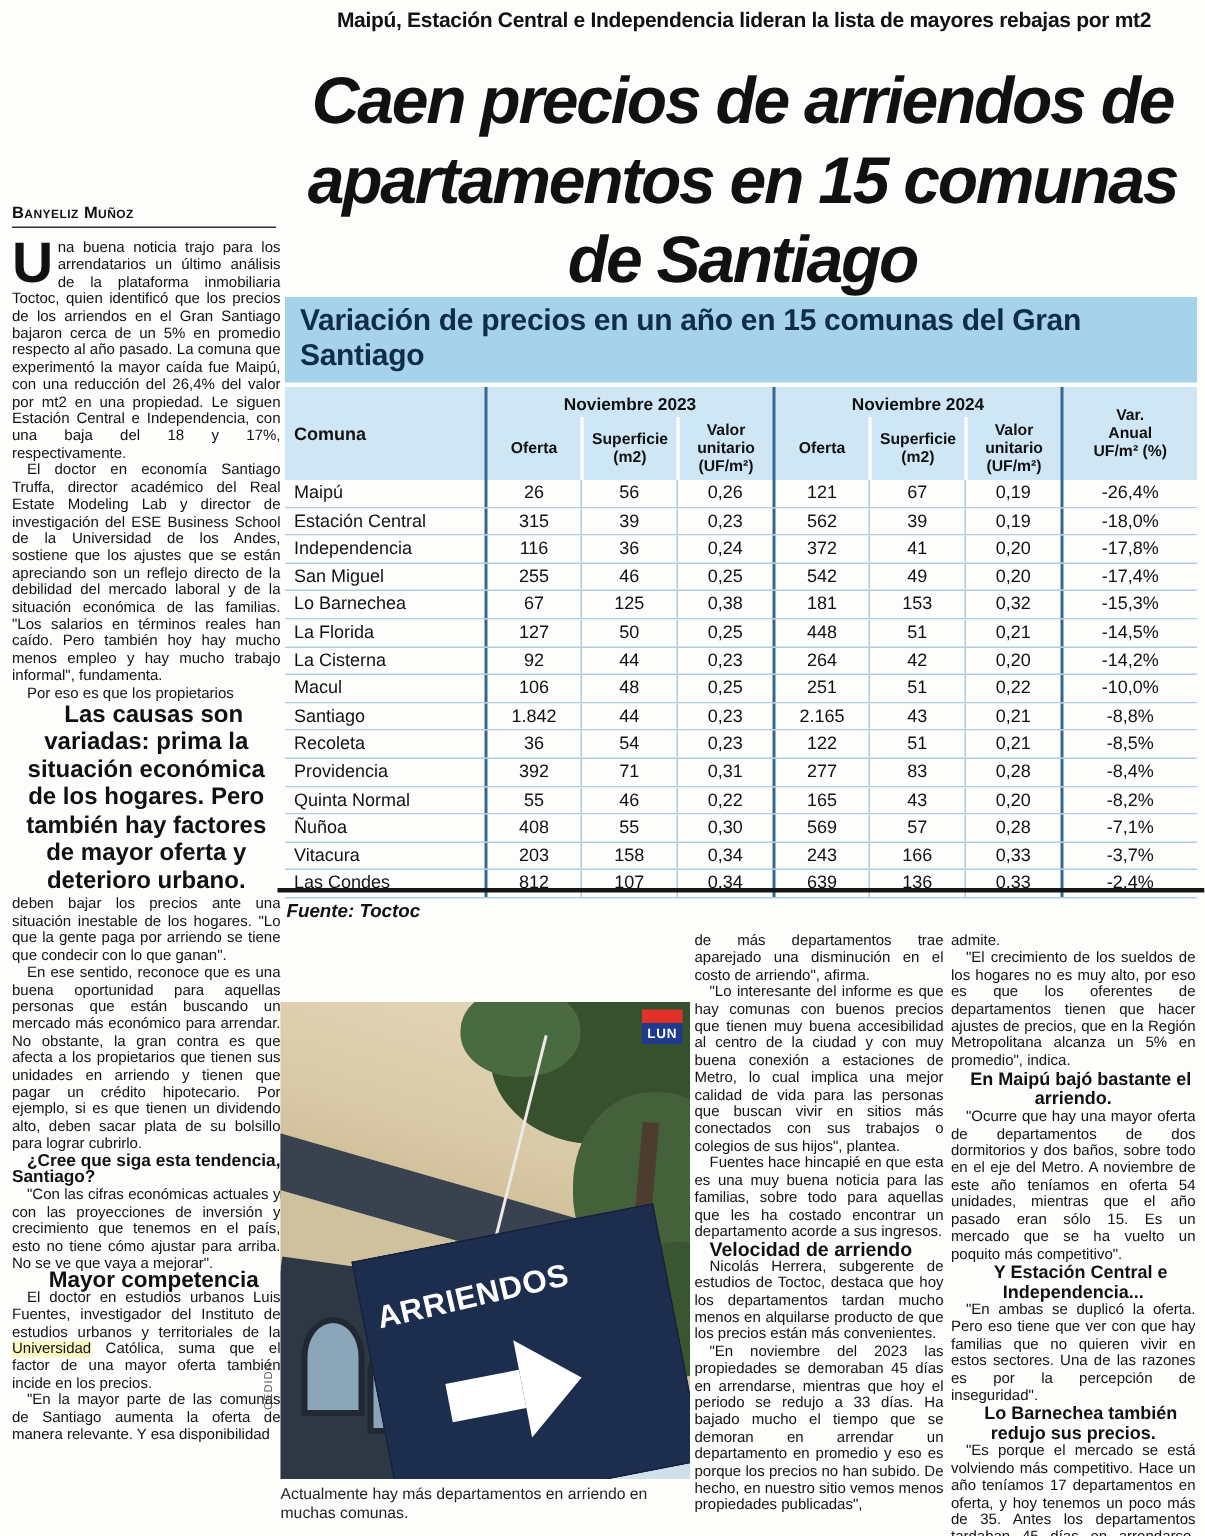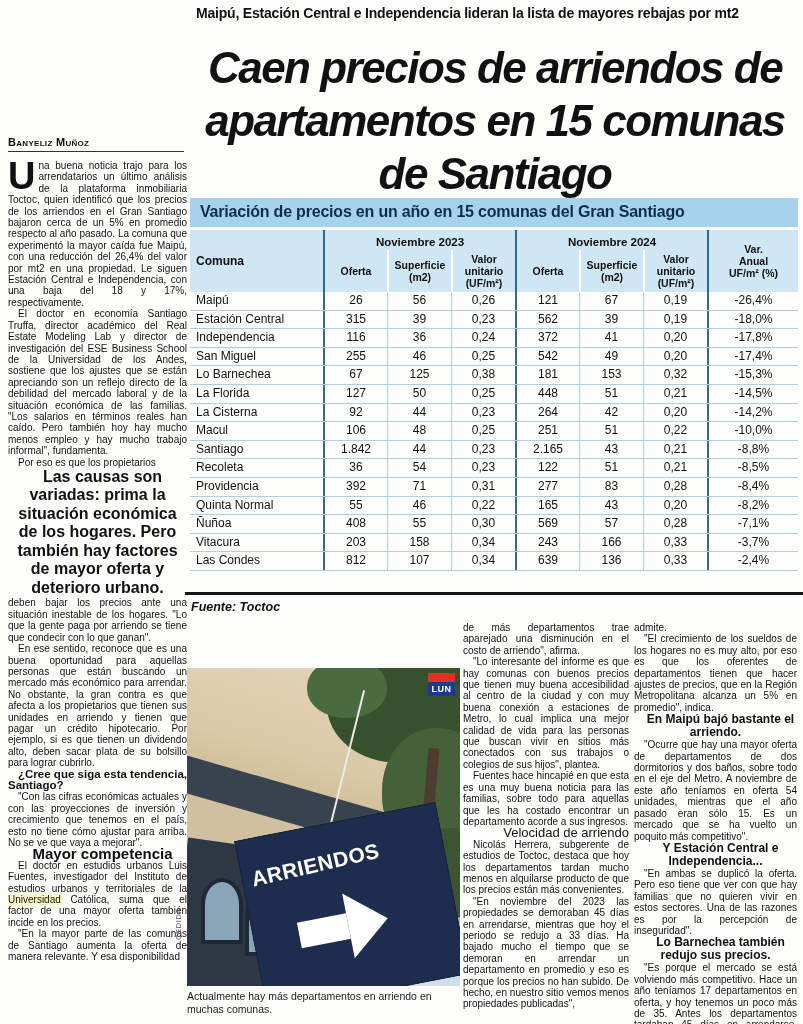--- a/index.html
+++ b/index.html
@@ -3,45 +3,45 @@
 <meta charset="utf-8">
 <style>
   html,body{margin:0;padding:0;}
   body{
     width:803px;height:1024px;position:relative;overflow:hidden;
     background:#fdfdfc;color:#111;
     font-family:"Liberation Sans","DejaVu Sans",sans-serif;
     -webkit-font-smoothing:antialiased;
   }
   
-  .kicker{position:absolute;left:196px;top:5px;width:600px;text-align:left;
+  .kicker{position:absolute;left:196px;top:5px;width:600px;text-align:center;
     font-size:14px;font-weight:bold;letter-spacing:-0.2px;}
   .headline{position:absolute;left:192px;top:12px;width:606px;text-align:center;
     font-size:44px;font-weight:bold;line-height:53px;letter-spacing:-1.5px;font-style:italic;}
   .byline{position:absolute;left:8px;top:136px;width:176px;
     font-size:11px;font-weight:bold;font-variant:small-caps;letter-spacing:0.3px;
     border-bottom:1px solid #333;padding-bottom:3px;}
   
   .newscol{position:absolute;font-size:10px;line-height:11.4px;text-align:justify;hyphens:auto;}
   .col1{left:8px;top:160px;width:179px;height:860px;overflow:hidden;}
   .col3{left:463px;top:622px;width:166px;height:402px;overflow:hidden;}
   .col4{left:634px;top:622px;width:163px;height:402px;overflow:hidden;}
   .newscol p{margin:0;text-indent:10px;}
   .newscol p.noindent{text-indent:0;}
   .dropcap{float:left;font-size:38px;line-height:31px;font-weight:bold;padding:1px 3px 0 0;}
   .pullquote{font-size:16px;line-height:18.5px;font-weight:bold;text-align:center;
     margin:7px 0 8px;text-indent:0;}
   .q-head{font-weight:bold;font-size:11.5px;text-indent:10px;margin:1px 0;}
   .subhead-big{font-size:15px;font-weight:bold;text-align:center;margin:5px 0 2px;text-indent:0;}
-  .subhead-mid{font-size:13px;font-weight:normal;text-align:right;margin:4px 0 2px;text-indent:0;}
+  .subhead-mid{font-size:13px;font-weight:bold;text-align:left;margin:4px 0 2px;text-indent:0;}
   .subhead-run{font-size:12px;font-weight:bold;line-height:13px;margin:1px 0;text-indent:10px;text-align:center;}
   .hl{background:#fef9c3;}
   
   .table-wrap{position:absolute;left:190px;top:198px;width:608px;}
-  .table-title{background:#a6d2ea;color:#0e2d4d;font-weight:bold;font-size:16px;
+  .table-title{background:#a6d2ea;color:#0e2d4d;font-weight:bold;font-size:20px;
     padding:5px 10px 6px;letter-spacing:-0.2px;}
   .tgrid{display:grid;grid-template-columns:133px 64px 64px 64px 64px 64px 64px 91px;}
   .thead{margin-top:3px;background:#cfe6f4;}
   .th{font-weight:bold;font-size:10.5px;line-height:12px;text-align:center;
     white-space:pre-line;display:flex;align-items:center;justify-content:center;padding:3px 1px;}
   .th.group{font-size:11.5px;grid-row:1;padding:6px 0 2px;}
   .th.comuna{grid-row:1/3;grid-column:1;font-size:12px;justify-content:flex-start;padding-left:6px;}
   .th.varcol{grid-row:1/3;grid-column:8;}
   .sep-dark{border-left:2px solid #39688e;}
   .thead .sep-white{border-left:2px solid #fff;}

